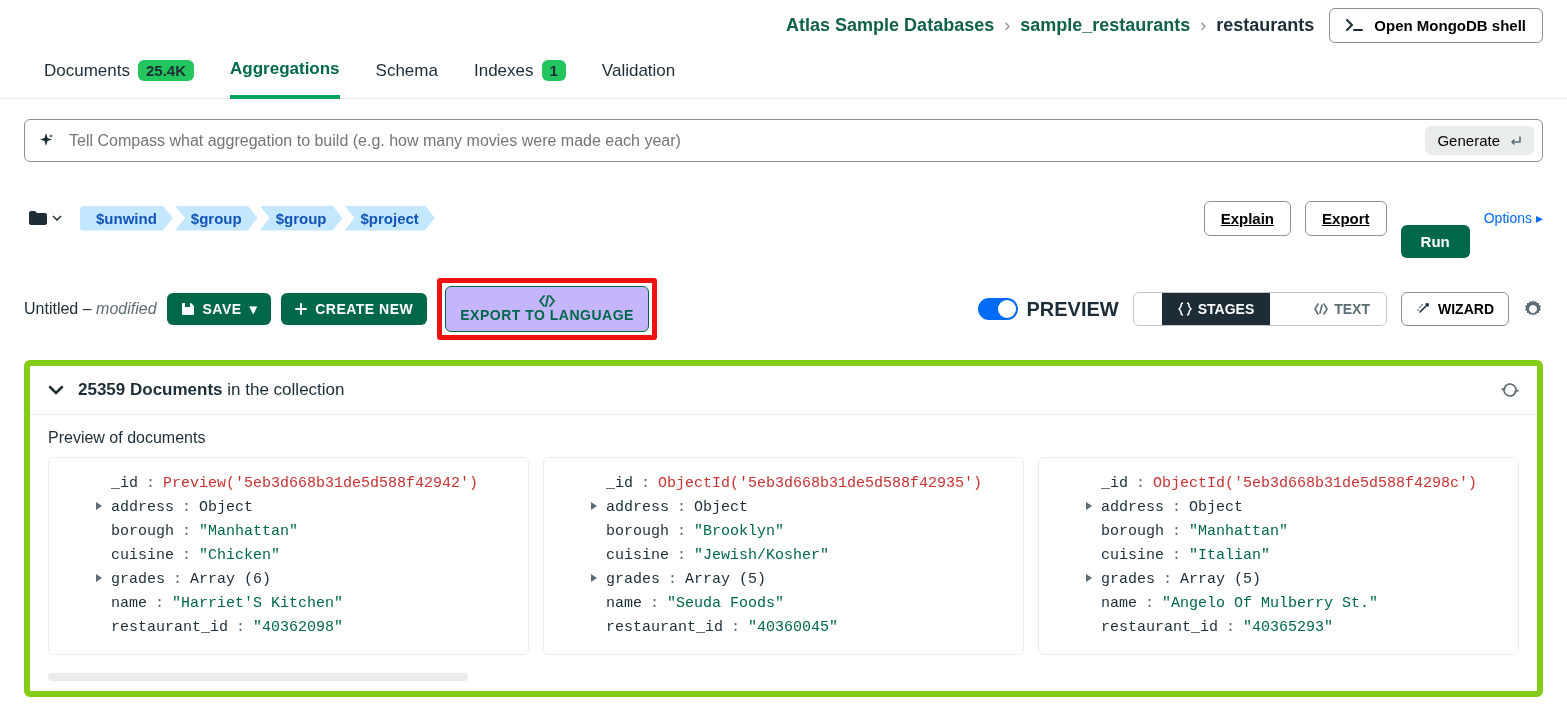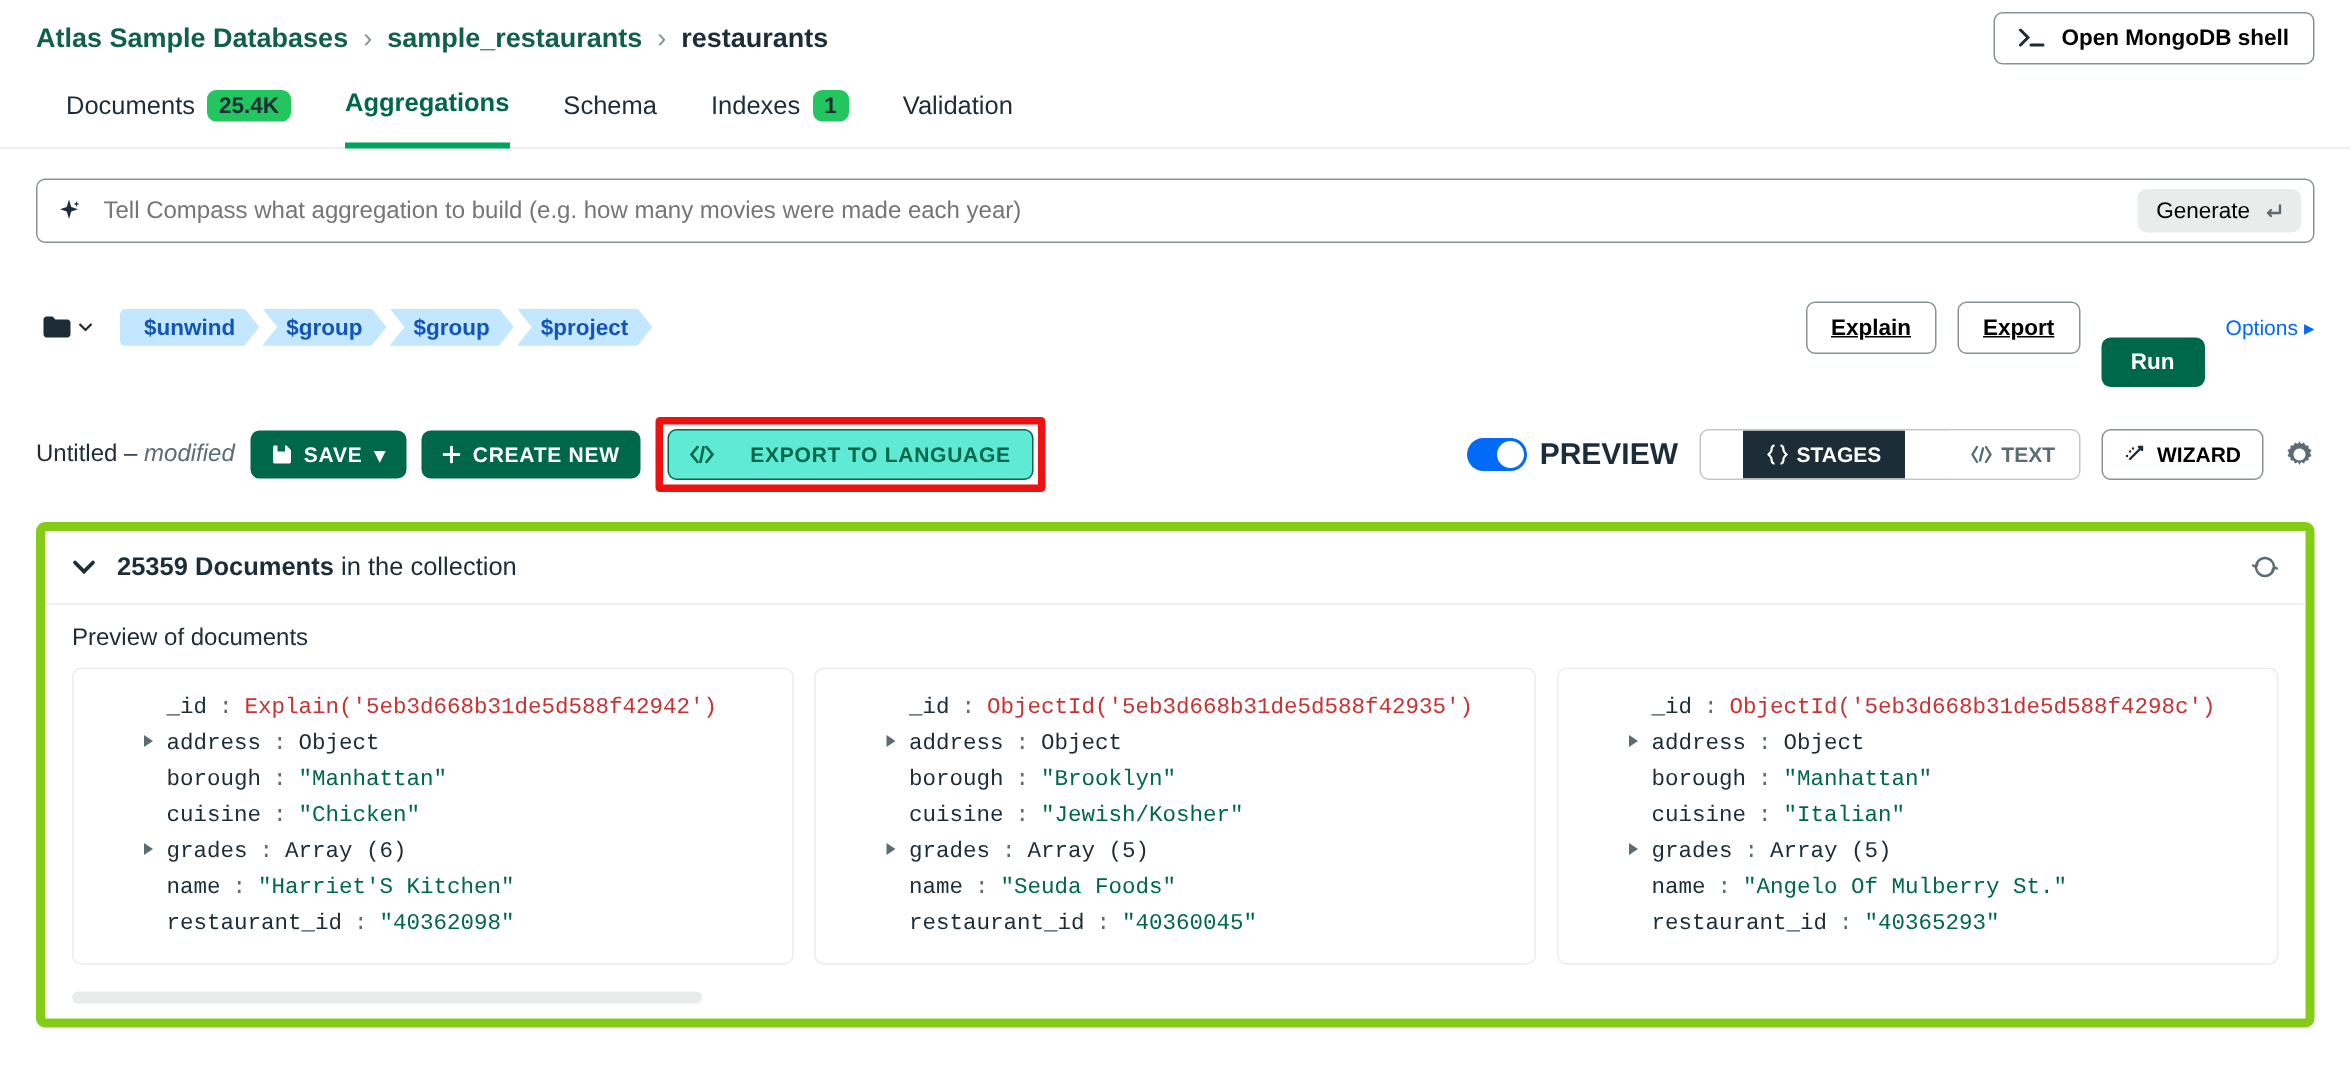--- a/index.html
+++ b/index.html
@@ -7,22 +7,23 @@
     margin: 0;
     font-family: -apple-system, BlinkMacSystemFont, "Segoe UI", Helvetica, Arial, sans-serif;
     font-size: 14px;
     color: #1c2d38;
     background: #fff;
     width: 1567px;
   }
   .top-row {
     display: flex;
     align-items: center;
-    justify-content: space-between;
+    justify-content: flex-end;
     padding: 8px 24px 4px 24px;
+    gap: 15px;
   }
   .breadcrumbs {
     display: flex;
     align-items: center;
     gap: 10px;
     font-size: 18px;
     font-weight: 500;
   }
   .breadcrumbs .crumb { color: #116149; font-weight: 600; }
   .breadcrumbs .crumb.current { color: #1c2d38; font-weight: 600; }
@@ -130,30 +131,31 @@
     border: none;
     border-radius: 6px;
     padding: 8px 14px;
     font-size: 14px;
     font-weight: 700;
     letter-spacing: 0.5px;
     display: flex; align-items: center; gap: 8px;
     cursor: pointer;
   }
   .btn-outline-green {
-    background: #5eead4;
+    background: #c4b5fd;
     color: #00684A;
     border: 1px solid #00684A;
     border-radius: 6px;
     padding: 8px 14px;
     font-size: 14px;
     font-weight: 700;
     letter-spacing: 0.5px;
-    display: flex; align-items: center; gap: 24px;
-    cursor: pointer;
+    display: flex; align-items: center; gap: 0;
+    cursor: pointer;
+    flex-direction: column;
   }
   .highlight-box {
     border: 5px solid #e11;
     border-radius: 3px;
     padding: 3px;
   }
   .action-right { display: flex; align-items: center; gap: 14px; }
   .toggle-wrap { display: flex; align-items: center; gap: 8px; font-weight: 700; font-size: 20px; }
   .toggle {
     width: 40px; height: 22px; background: #016bf8; border-radius: 11px; position: relative; cursor: pointer;
@@ -402,21 +404,21 @@
           </svg>
       </span>
     </div>
     <div class="preview-label">Preview of documents</div>
     <div class="cards" id="cards">
         <div class="card">
           <div class="row indent">
       <span class="caret"></span>
       <span class="k">_id</span>
       <span class="colon">:</span>
-      <span class="oid">Explain('5eb3d668b31de5d588f42942')</span>
+      <span class="oid">Preview('5eb3d668b31de5d588f42942')</span>
     </div>
           <div class="row indent">
       <span class="caret">
               <svg width="8" height="10" viewBox="0 0 8 10">
                 <path d="M1 1 L7 5 L1 9 Z" fill="#5c6c75"></path>
               </svg>
             </span>
       <span class="k">address</span>
       <span class="colon">:</span>
       <span class="plain">Object</span>

